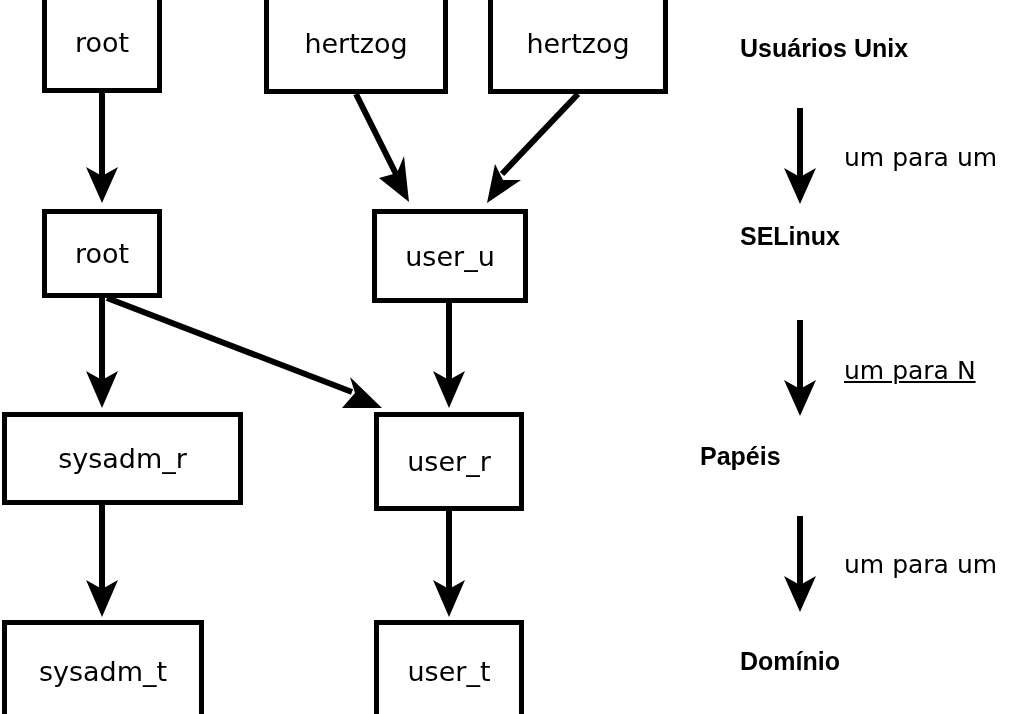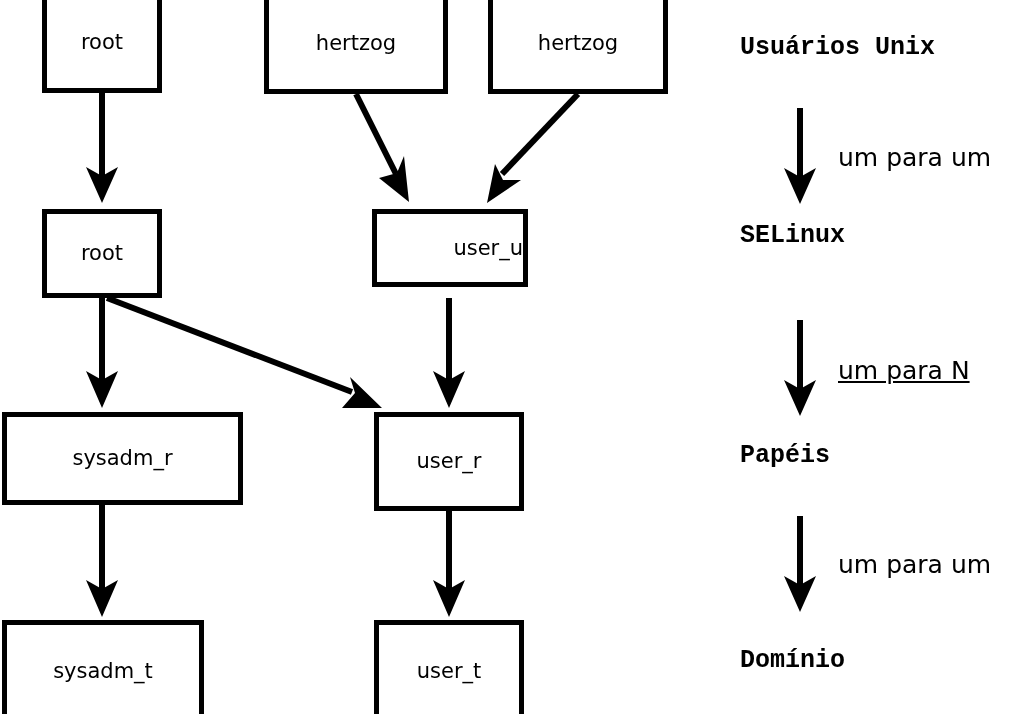--- a/index.html
+++ b/index.html
@@ -22,72 +22,73 @@
     box-sizing: border-box;
     border: 5px solid #000000;
     background: #ffffff;
     display: flex;
     align-items: center;
     justify-content: center;
     z-index: 3;
   }
   .node .node-label {
     font-family: "DejaVu Sans", sans-serif;
-    font-size: 21px;
+    font-size: 27px;
     font-weight: 400;
     color: #000000;
     line-height: 1;
     white-space: nowrap;
     letter-spacing: 0px;
   }
   
   #node-unix-root      { left: 42px;  top: -8px;  width: 120px; height: 101px; }
   #node-unix-hertzog   { left: 264px; top: -8px;  width: 184px; height: 102px; }
   #node-unix-lolando   { left: 488px; top: -8px;  width: 180px; height: 102px; }
   #node-id-root        { left: 42px;  top: 209px; width: 120px; height: 89px; }
-  #node-id-user-u      { left: 372px; top: 209px; width: 156px; height: 78px; justify-content: flex-end; }
+  #node-id-user-u      { left: 372px; top: 209px; width: 156px; height: 94px; }
   #node-role-sysadm-r  { left: 2px;   top: 412px; width: 241px; height: 93px; }
   #node-role-user-r    { left: 374px; top: 412px; width: 150px; height: 99px; }
   #node-dom-sysadm-t   { left: 2px;   top: 620px; width: 202px; height: 102px; }
   #node-dom-user-t     { left: 374px; top: 620px; width: 150px; height: 102px; }
 
   
   #edges {
     position: absolute;
     left: 0; top: 0;
     width: 1024px;
     height: 714px;
     z-index: 2;
     pointer-events: none;
   }
 
   
   .legend-label {
     position: absolute;
-    font-family: Liberation Mono, monospace;
+    font-family: Liberation Sans, sans-serif;
     font-size: 25px;
     font-weight: 700;
     color: #000000;
     white-space: nowrap;
     line-height: 1.28;
     z-index: 3;
   }
   .legend-note {
     position: absolute;
     font-family: "DejaVu Sans", sans-serif;
     font-size: 25px;
     font-weight: 400;
     color: #000000;
     white-space: nowrap;
     line-height: 1;
     z-index: 3;
+    margin-left: 6px;
   }
   #legend-tier-users    { left: 740px; top: 32px; }
   #legend-tier-ids      { left: 740px; top: 220px; }
-  #legend-tier-roles    { left: 740px; top: 440px; }
+  #legend-tier-roles    { left: 700px; top: 440px; }
   #legend-tier-domain   { left: 740px; top: 645px; }
   #legend-note-1        { left: 838px; top: 145px; }
   #legend-note-2        { left: 838px; top: 358px; text-decoration: underline; }
   #legend-note-3        { left: 838px; top: 552px; }
 </style>
 </head>
 <body>
 
 <div id="page">
 

